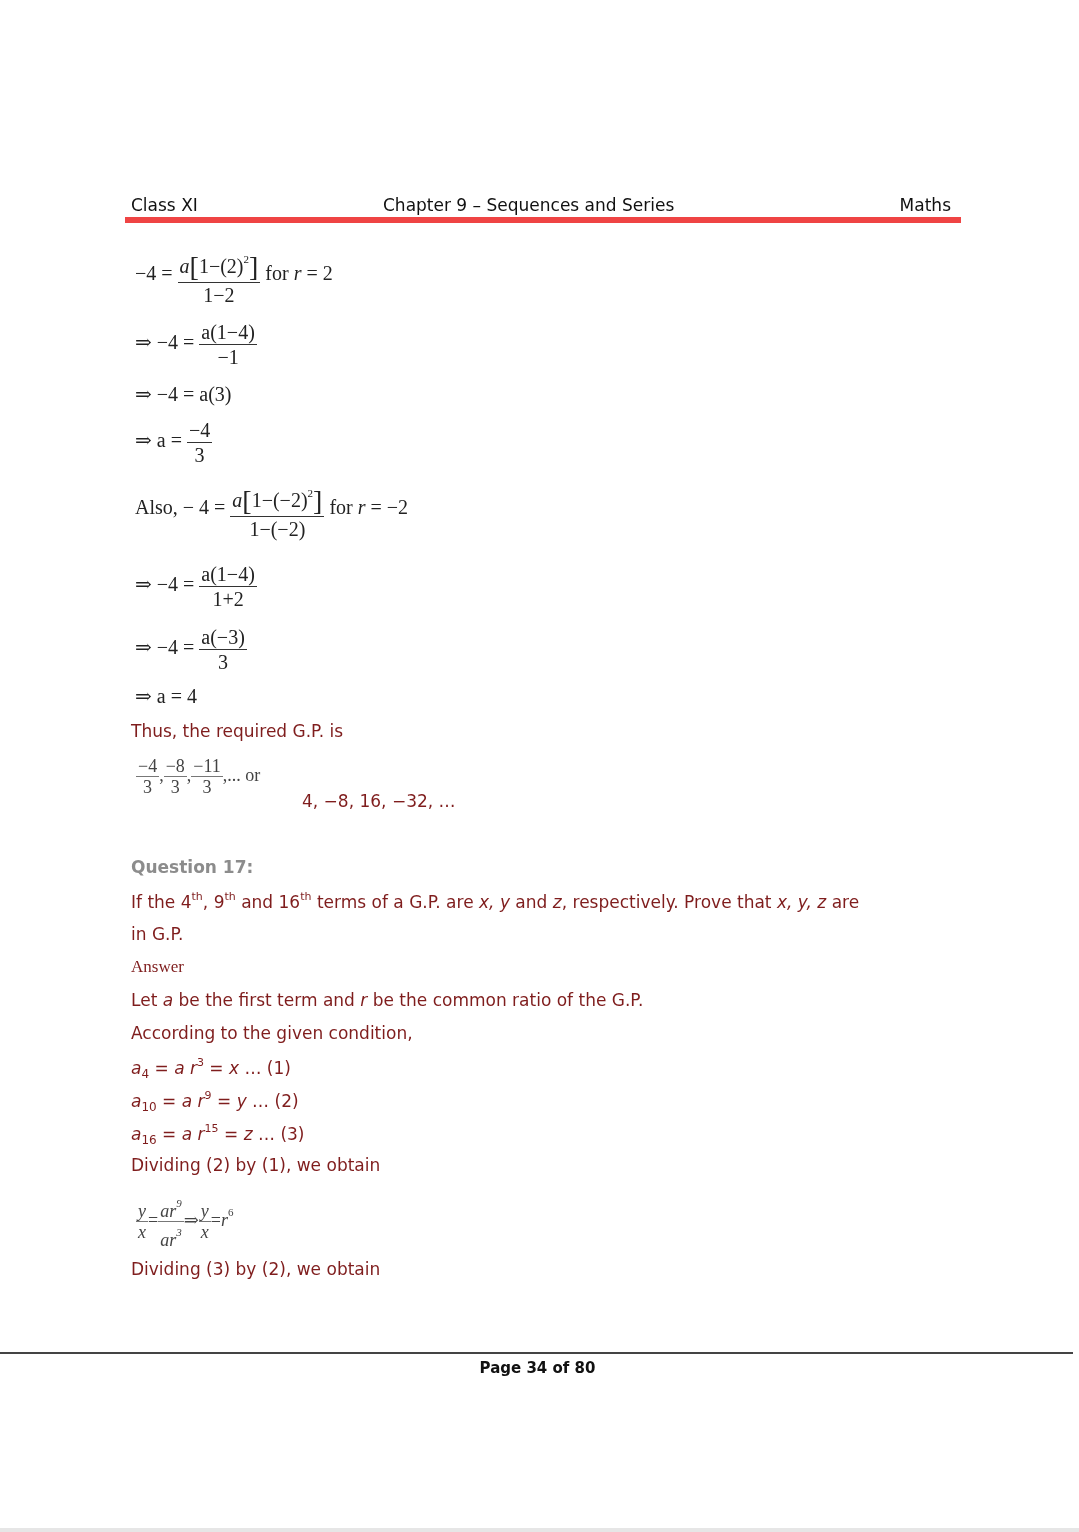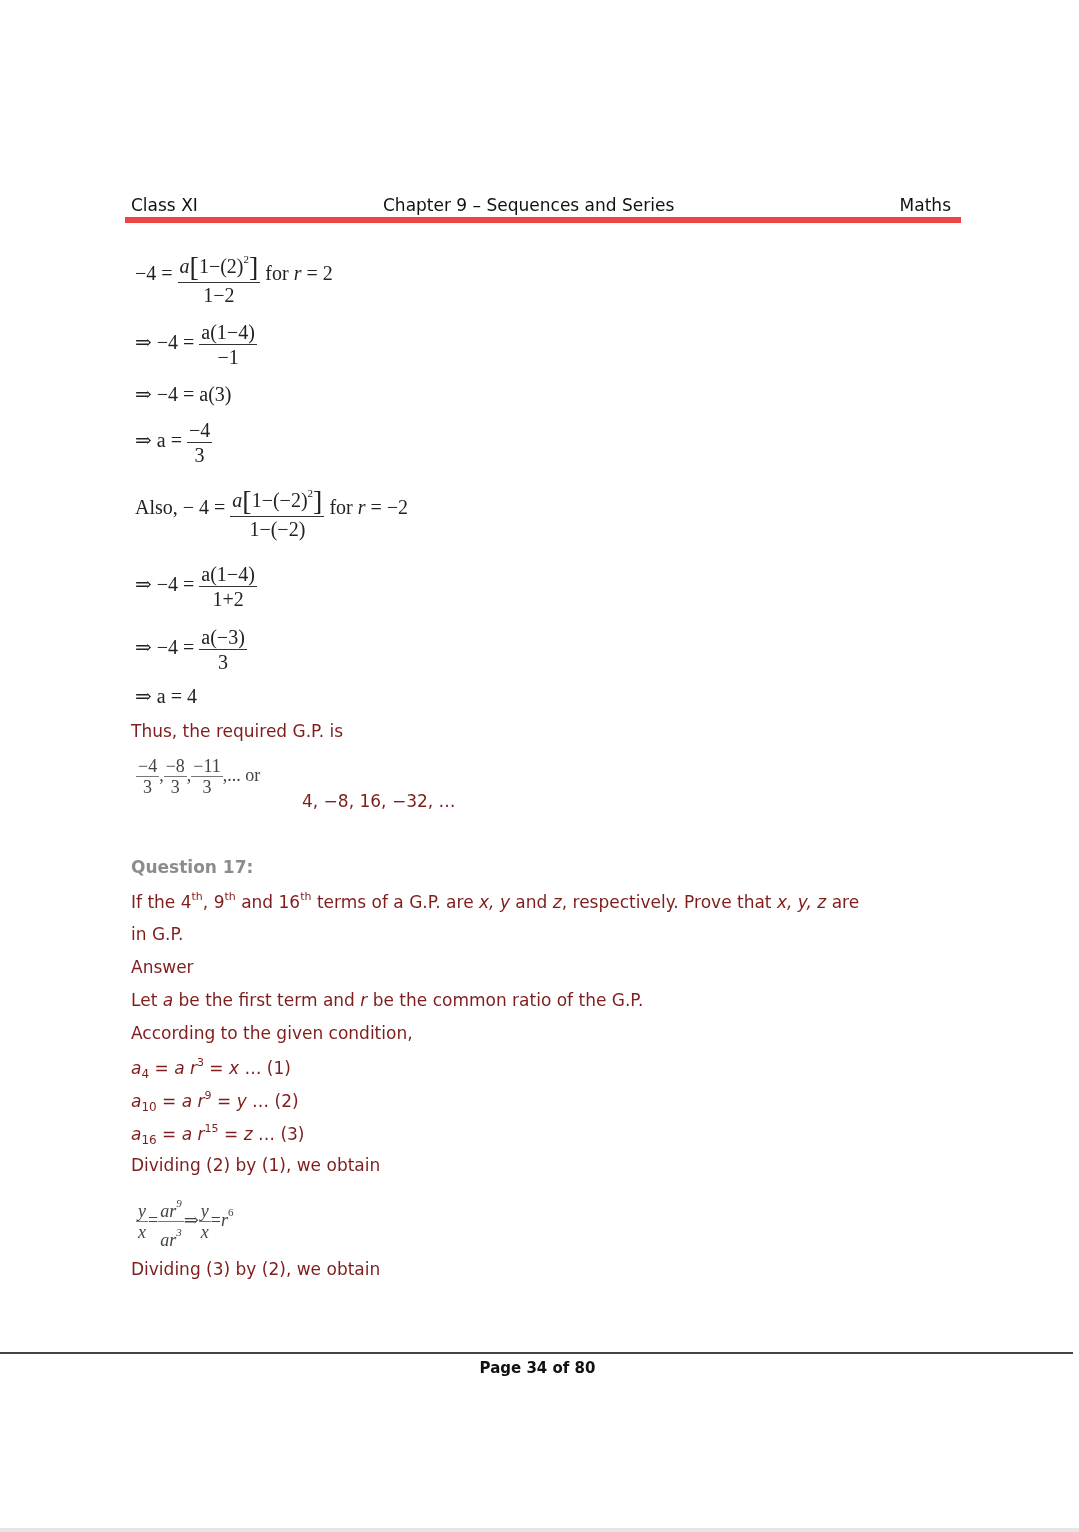--- a/index.html
+++ b/index.html
@@ -109,21 +109,21 @@
 </div>
 <div class="abs sans" style="left:302px; top:791px;">4, −8, 16, −32, …</div>
 
 <div class="abs sans q-title" style="left:131px; top:857px;">Question 17:</div>
 
 <div class="abs sans" style="left:131px; top:890px;">
   <span>If the 4</span><sup class="supx">th</sup><span>, 9</span><sup class="supx">th</sup><span> and 16</span><sup class="supx">th</sup><span> terms of a G.P. are </span><span class="it">x,</span><span> </span><span class="it">y</span><span> and </span><span class="it">z</span><span>, respectively. Prove that </span><span class="it">x, y, z</span><span> are</span>
 </div>
 <div class="abs sans" style="left:131px; top:924px;text-align:center;">in G.P.</div>
 
-<div class="abs sans" style="left:131px; top:957px;">Answer</div>
+<div class="abs sans" style="left:131px; top:957px;font-family:Liberation Serif, serif;">Answer</div>
 
 <div class="abs sans" style="left:131px; top:990px;">
   <span>Let </span><span class="it">a</span><span> be the first term and </span><span class="it">r</span><span> be the common ratio of the G.P.</span>
 </div>
 
 <div class="abs sans" style="left:131px; top:1023px;">According to the given condition,</div>
 
 <div class="abs sans" style="left:131px; top:1056px;">
   <span class="it">a</span><span class="sub">4</span><span> = </span><span class="it">a r</span><sup class="supx">3</sup><span> = </span><span class="it">x</span><span> … (1)</span>
 </div>

